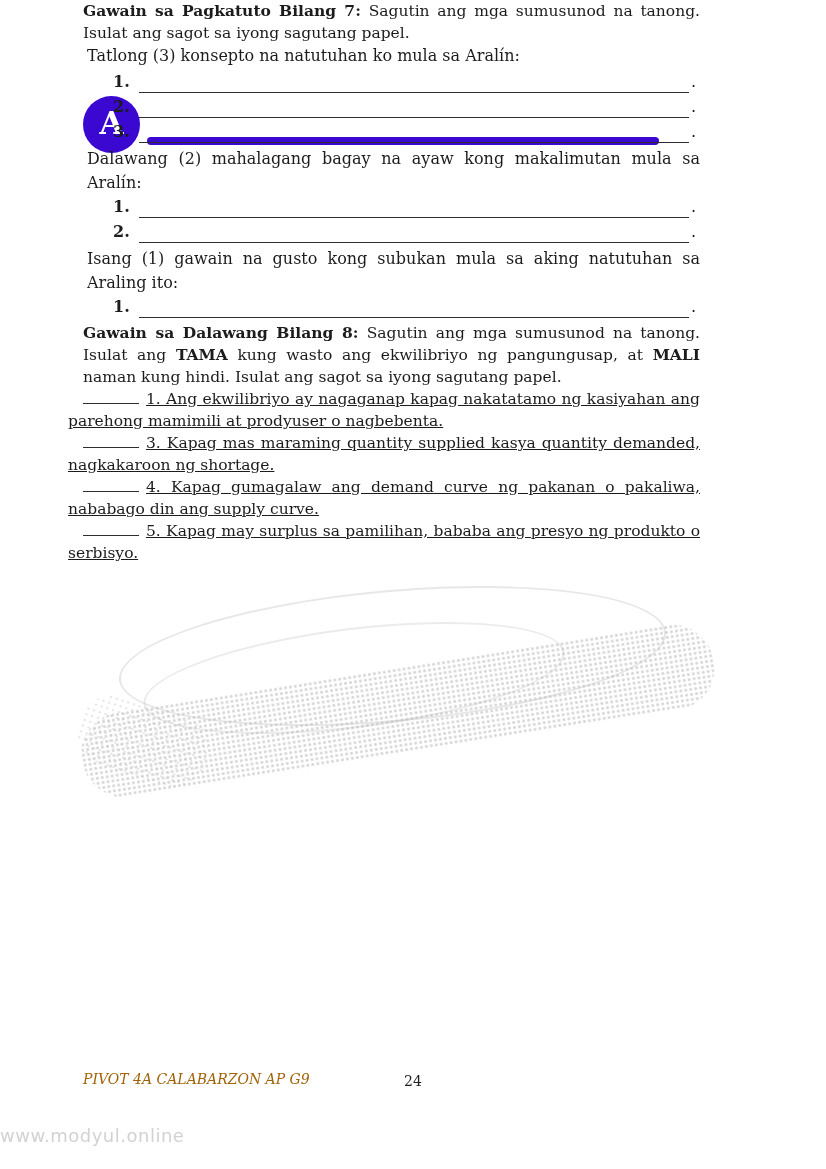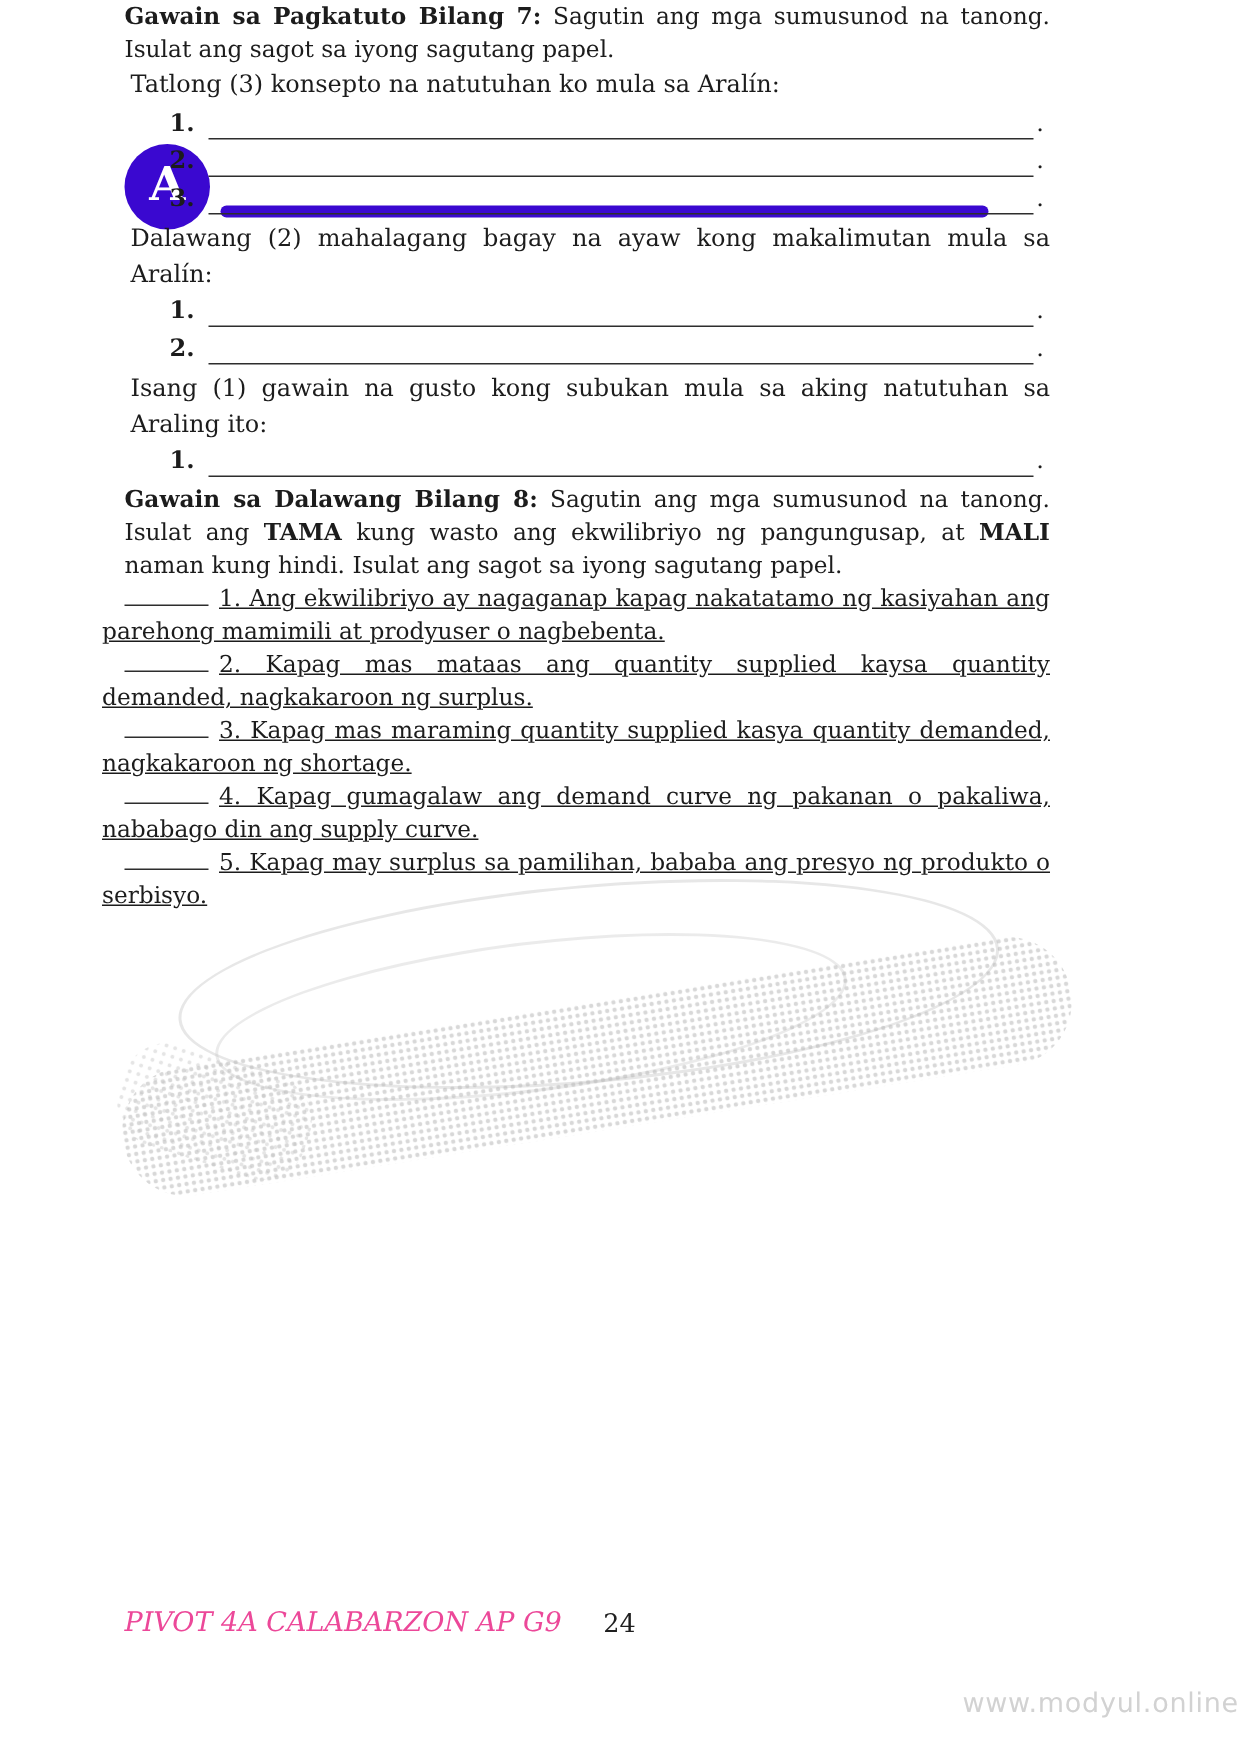--- a/index.html
+++ b/index.html
@@ -64,29 +64,29 @@
   .st-1{margin-top:30px;}
   .st-2{margin-top:26px;}
   .st-3,.st-4,.st-5{margin-top:16px;}
   .blank{
     display:inline-block;width:56px;height:2px;margin-right:7px;
     border-bottom:1.5px solid #2d2d2d;
   }
   
   .footer-label{
     position:absolute;left:83px;top:1071px;z-index:1;
-    font-style:italic;font-size:18px;color:#ec4899;
+    font-style:italic;font-size:14px;color:#a16207;
   }
   .page-number{
     position:absolute;left:0;top:1073px;width:100%;z-index:1;
-    text-align:center;font-size:17px;color:#1f1f1f;
+    text-align:center;font-size:14px;color:#1f1f1f;
   }
   .site-watermark{
     position:absolute;left:0;top:1125px;width:100%;z-index:1;
-    text-align:right;font-family:"DejaVu Sans", sans-serif;
+    text-align:left;font-family:"DejaVu Sans", sans-serif;
     font-size:18px;letter-spacing:.5px;color:#d2d2d2;
   }
 </style>
 </head>
 <body>
 
 <div class="page">
 
   <div class="badge accent-bg" style="background: rgb(58, 8, 208);">
     <span class="badge-letter">A</span>
@@ -141,21 +141,20 @@
         <span class="fill-num">1.</span>
         <span class="fill-line"></span>
         <span>.</span>
       </div>
     </div>
 
     <p class="instr just a8"><strong>Gawain sa Dalawang Bilang 8:</strong> <span>Sagutin ang mga sumusunod na tanong. Isulat ang</span> <strong>TAMA</strong> <span>kung wasto ang ekwilibriyo ng pangungusap, at</span> <strong>MALI</strong> <span>naman kung hindi. Isulat ang sagot sa iyong sagutang papel.</span></p>
 
     <div class="statements">
       <p class="statement just st-1"><span class="blank"></span><span>1. Ang ekwilibriyo ay nagaganap kapag nakatatamo ng kasiyahan ang parehong mamimili at prodyuser o nagbebenta.</span></p>
-      <p class="statement just st-2"><span class="blank"></span><span>2. Kapag mas mataas ang quantity supplied kaysa quantity demanded, nagkakaroon ng surplus.</span></p>
       <p class="statement just st-3"><span class="blank"></span><span>3. Kapag mas maraming quantity supplied kasya quantity demanded, nagkakaroon ng shortage.</span></p>
       <p class="statement just st-4"><span class="blank"></span><span>4. Kapag gumagalaw ang demand curve ng pakanan o pakaliwa, nababago din ang supply curve.</span></p>
       <p class="statement just st-5"><span class="blank"></span><span>5. Kapag may surplus sa pamilihan, bababa ang presyo ng produkto o serbisyo.</span></p>
     </div>
 
   </div>
 
   <div class="footer-label">PIVOT 4A CALABARZON AP G9</div>
   <div class="page-number">24</div>
   <div class="site-watermark">www.modyul.online</div>

